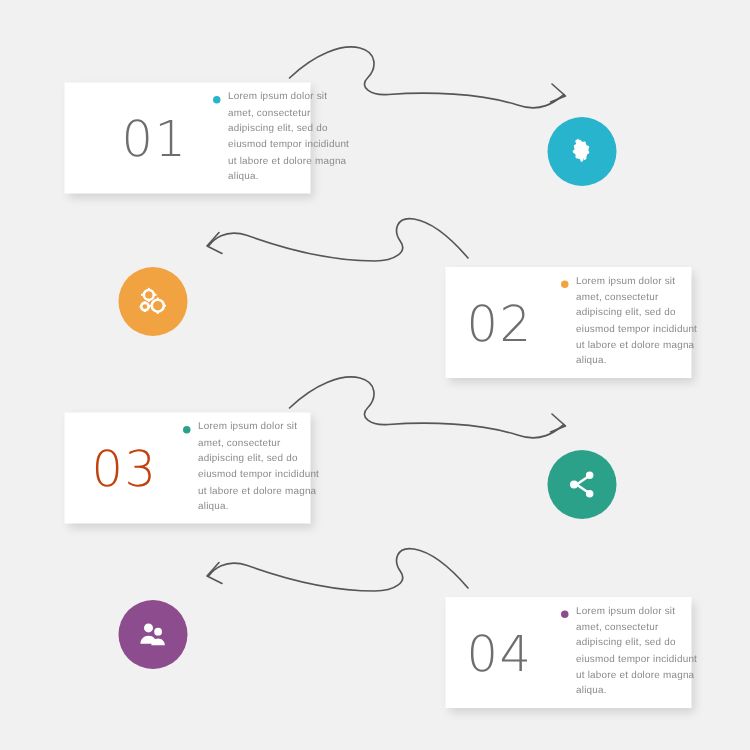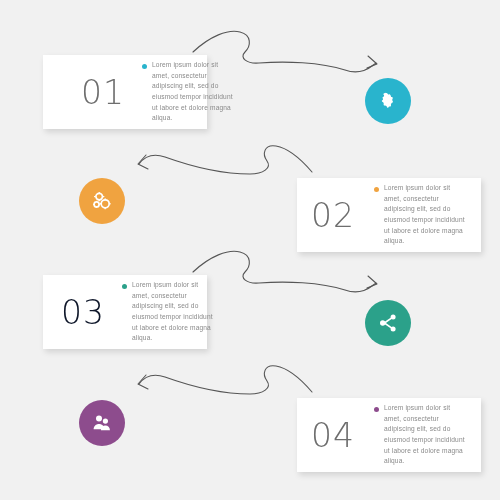--- a/index.html
+++ b/index.html
@@ -63,21 +63,21 @@
   .card-text {
     font-size: 6.6px;
     line-height: 1.62;
     color: #8a8a8a;
     width: 82px;
     letter-spacing: 0.15px;
   }
 
   
   .card-left  { left: 43px;  width: 164px; height: 74px; }
-  .card-right { left: 297px; width: 184px; height: 74px; }
+  .card-right { left: 297px; width: 164px; height: 74px; }
 
   .card-left  .card-num  { margin-left: 18px; }
   .card-left  .card-body { margin-left: 17px; }
   .card-right .card-num  { margin-left: 14px; }
   .card-right .card-body { margin-left: 19px; }
 
   #card-01 { top: 55px;  }
   #card-02 { top: 178px; }
   #card-03 { top: 275px; }
   #card-04 { top: 398px; }
@@ -197,21 +197,21 @@
         <rect x="18.8" y="14.1" width="1.9" height="1.3" rx="0.4"></rect>
         <rect x="5.9" y="11.8" width="1.2" height="1.4" rx="0.4"></rect>
         <rect x="5.9" y="17.6" width="1.2" height="1.4" rx="0.4"></rect>
         <rect x="3.0" y="14.8" width="1.4" height="1.2" rx="0.4"></rect>
         <rect x="8.8" y="14.8" width="1.4" height="1.2" rx="0.4"></rect>
       </g>
     </svg>
   </div>
 
   <div class="card card-left" id="card-03" style="background: rgb(255, 255, 255);">
-    <div class="card-num" style="color: #0f172a;">03</div>
+    <div class="card-num" style="color: #c2410c;">03</div>
     <div class="card-body">
       <span class="bullet" id="bullet-03" style="background: rgb(43, 161, 138);"></span>
       <span class="card-text" style="color: rgb(138, 138, 138);">Lorem ipsum dolor sit amet, consectetur adipiscing elit, sed do eiusmod tempor incididunt ut labore et dolore magna aliqua.</span>
     </div>
   </div>
 
   <div class="icon-circle" id="icon-03" style="background: rgb(43, 161, 138);">
     <svg width="24" height="24" viewBox="0 0 24 24">
       <g stroke="#ffffff" stroke-width="1.6" fill="none">
         <line x1="8.4" y1="12.0" x2="16.2" y2="6.6"></line>

